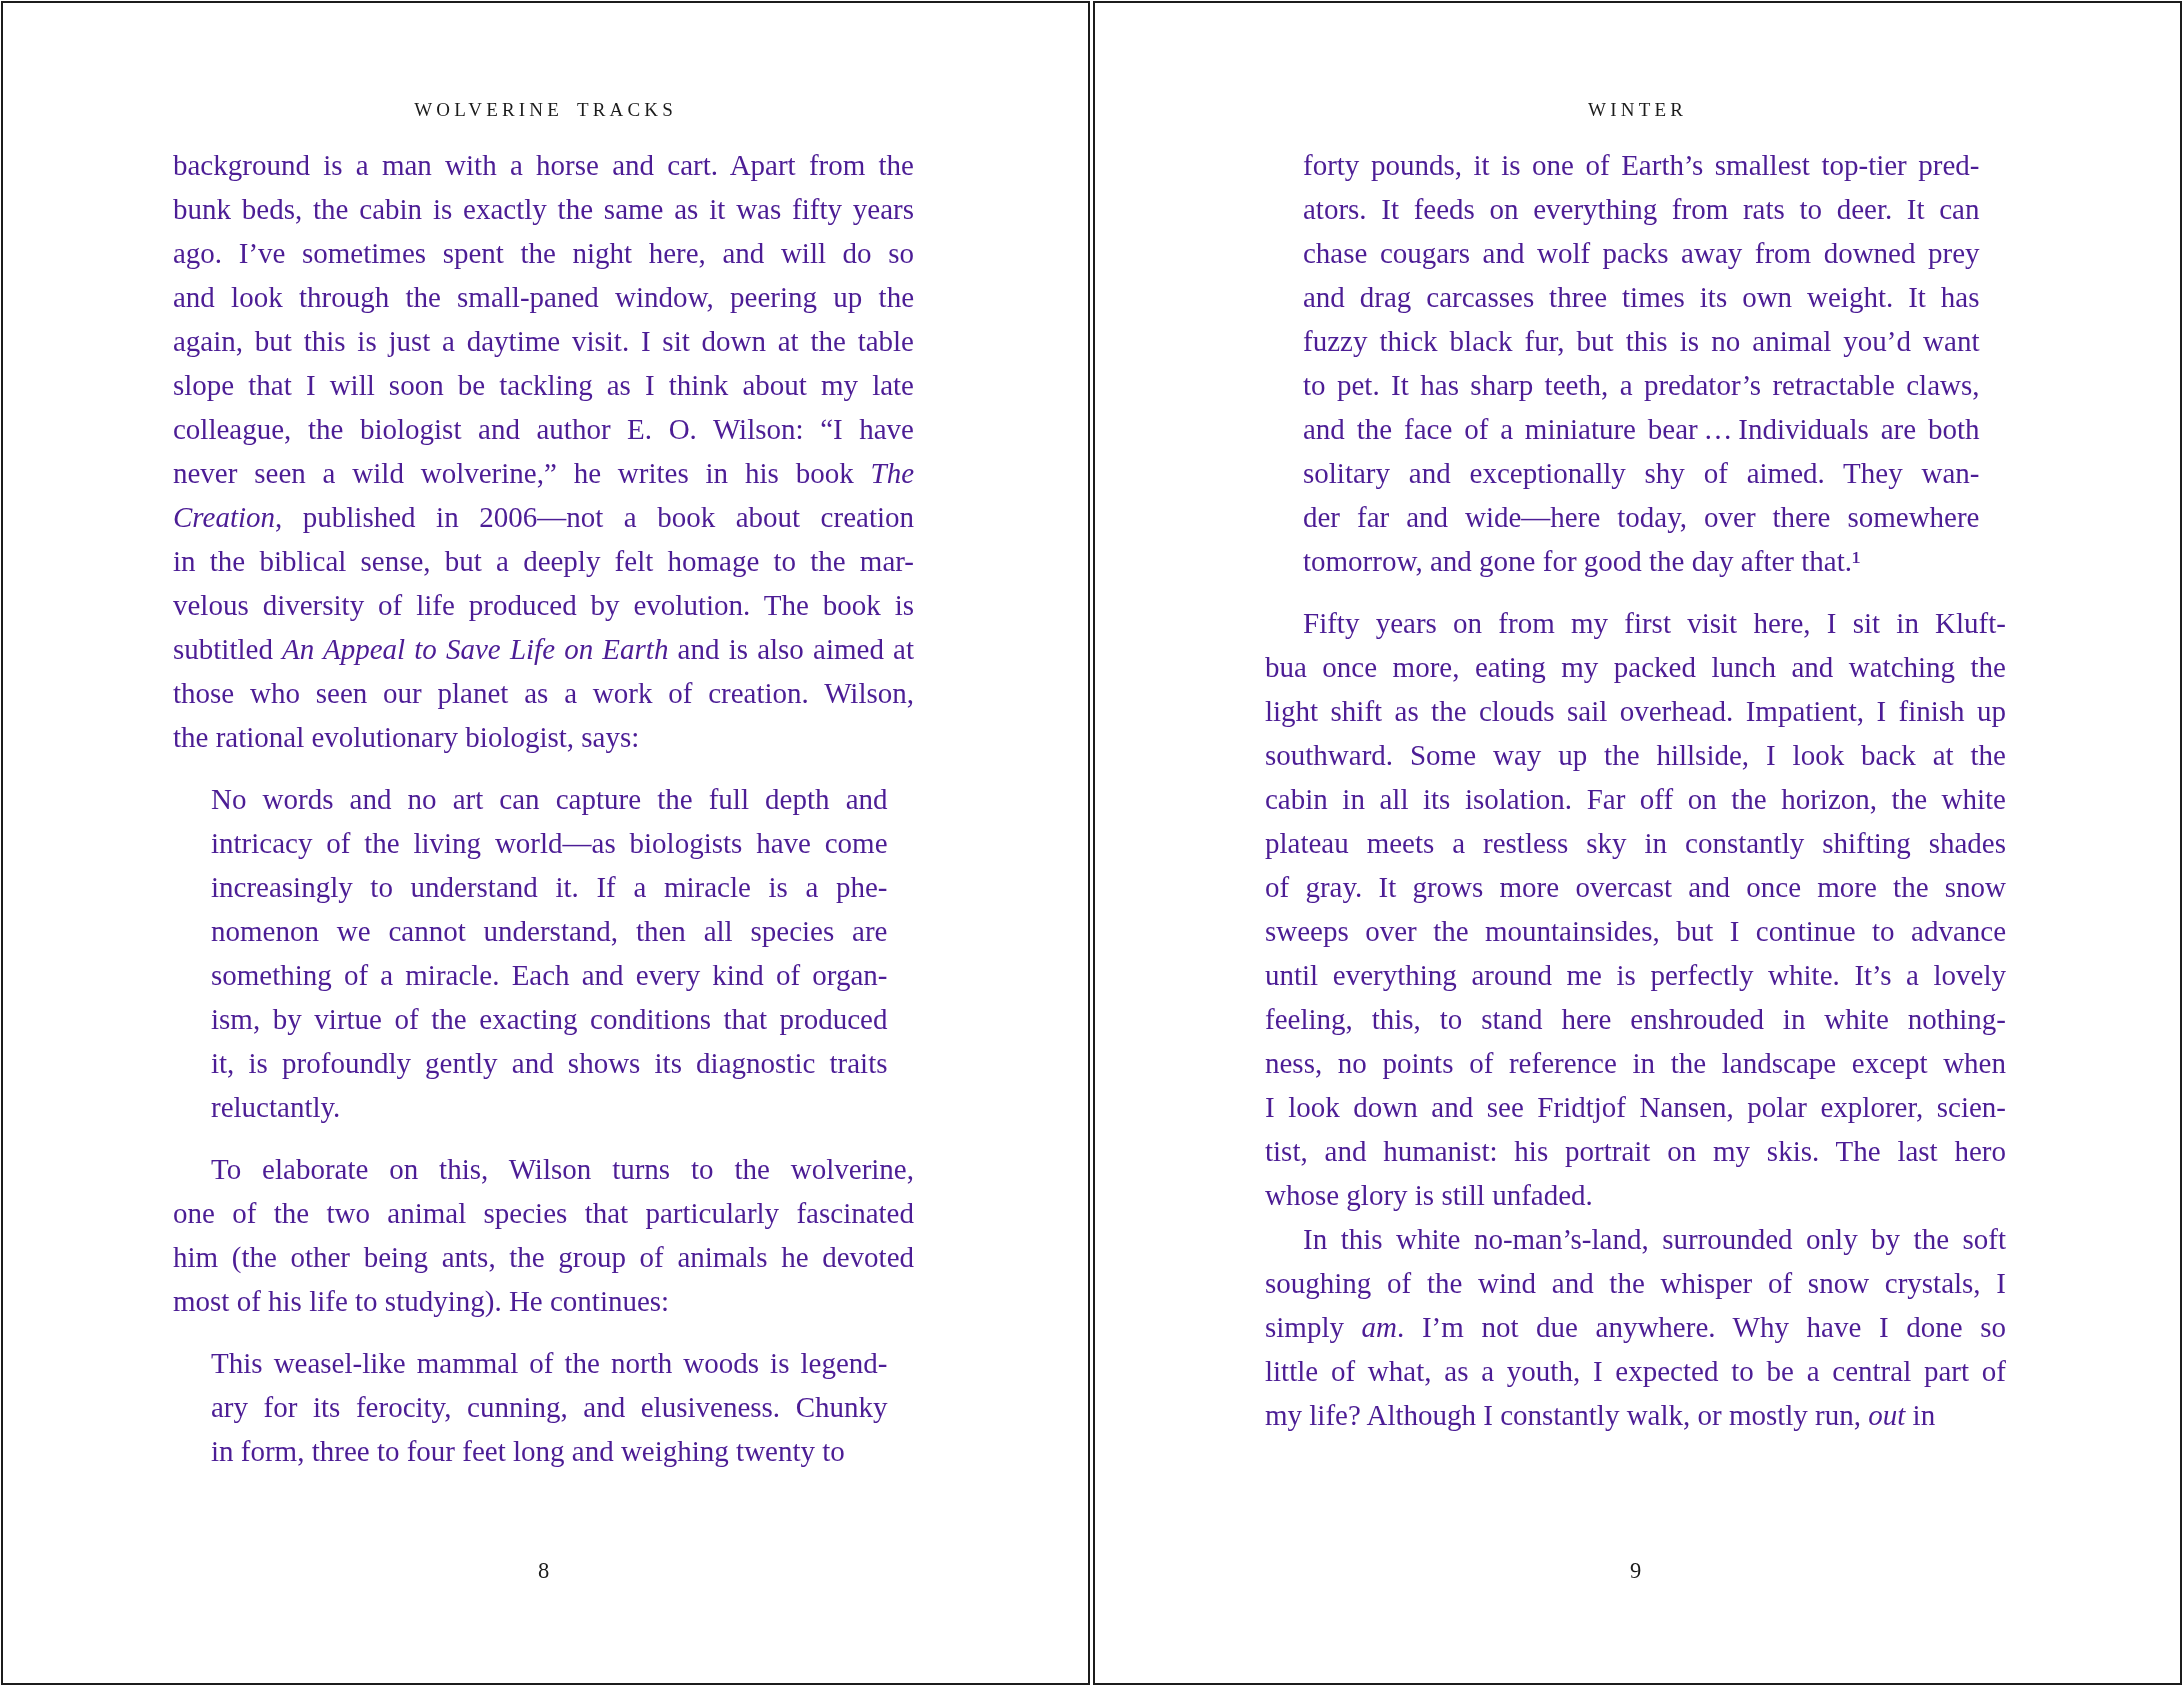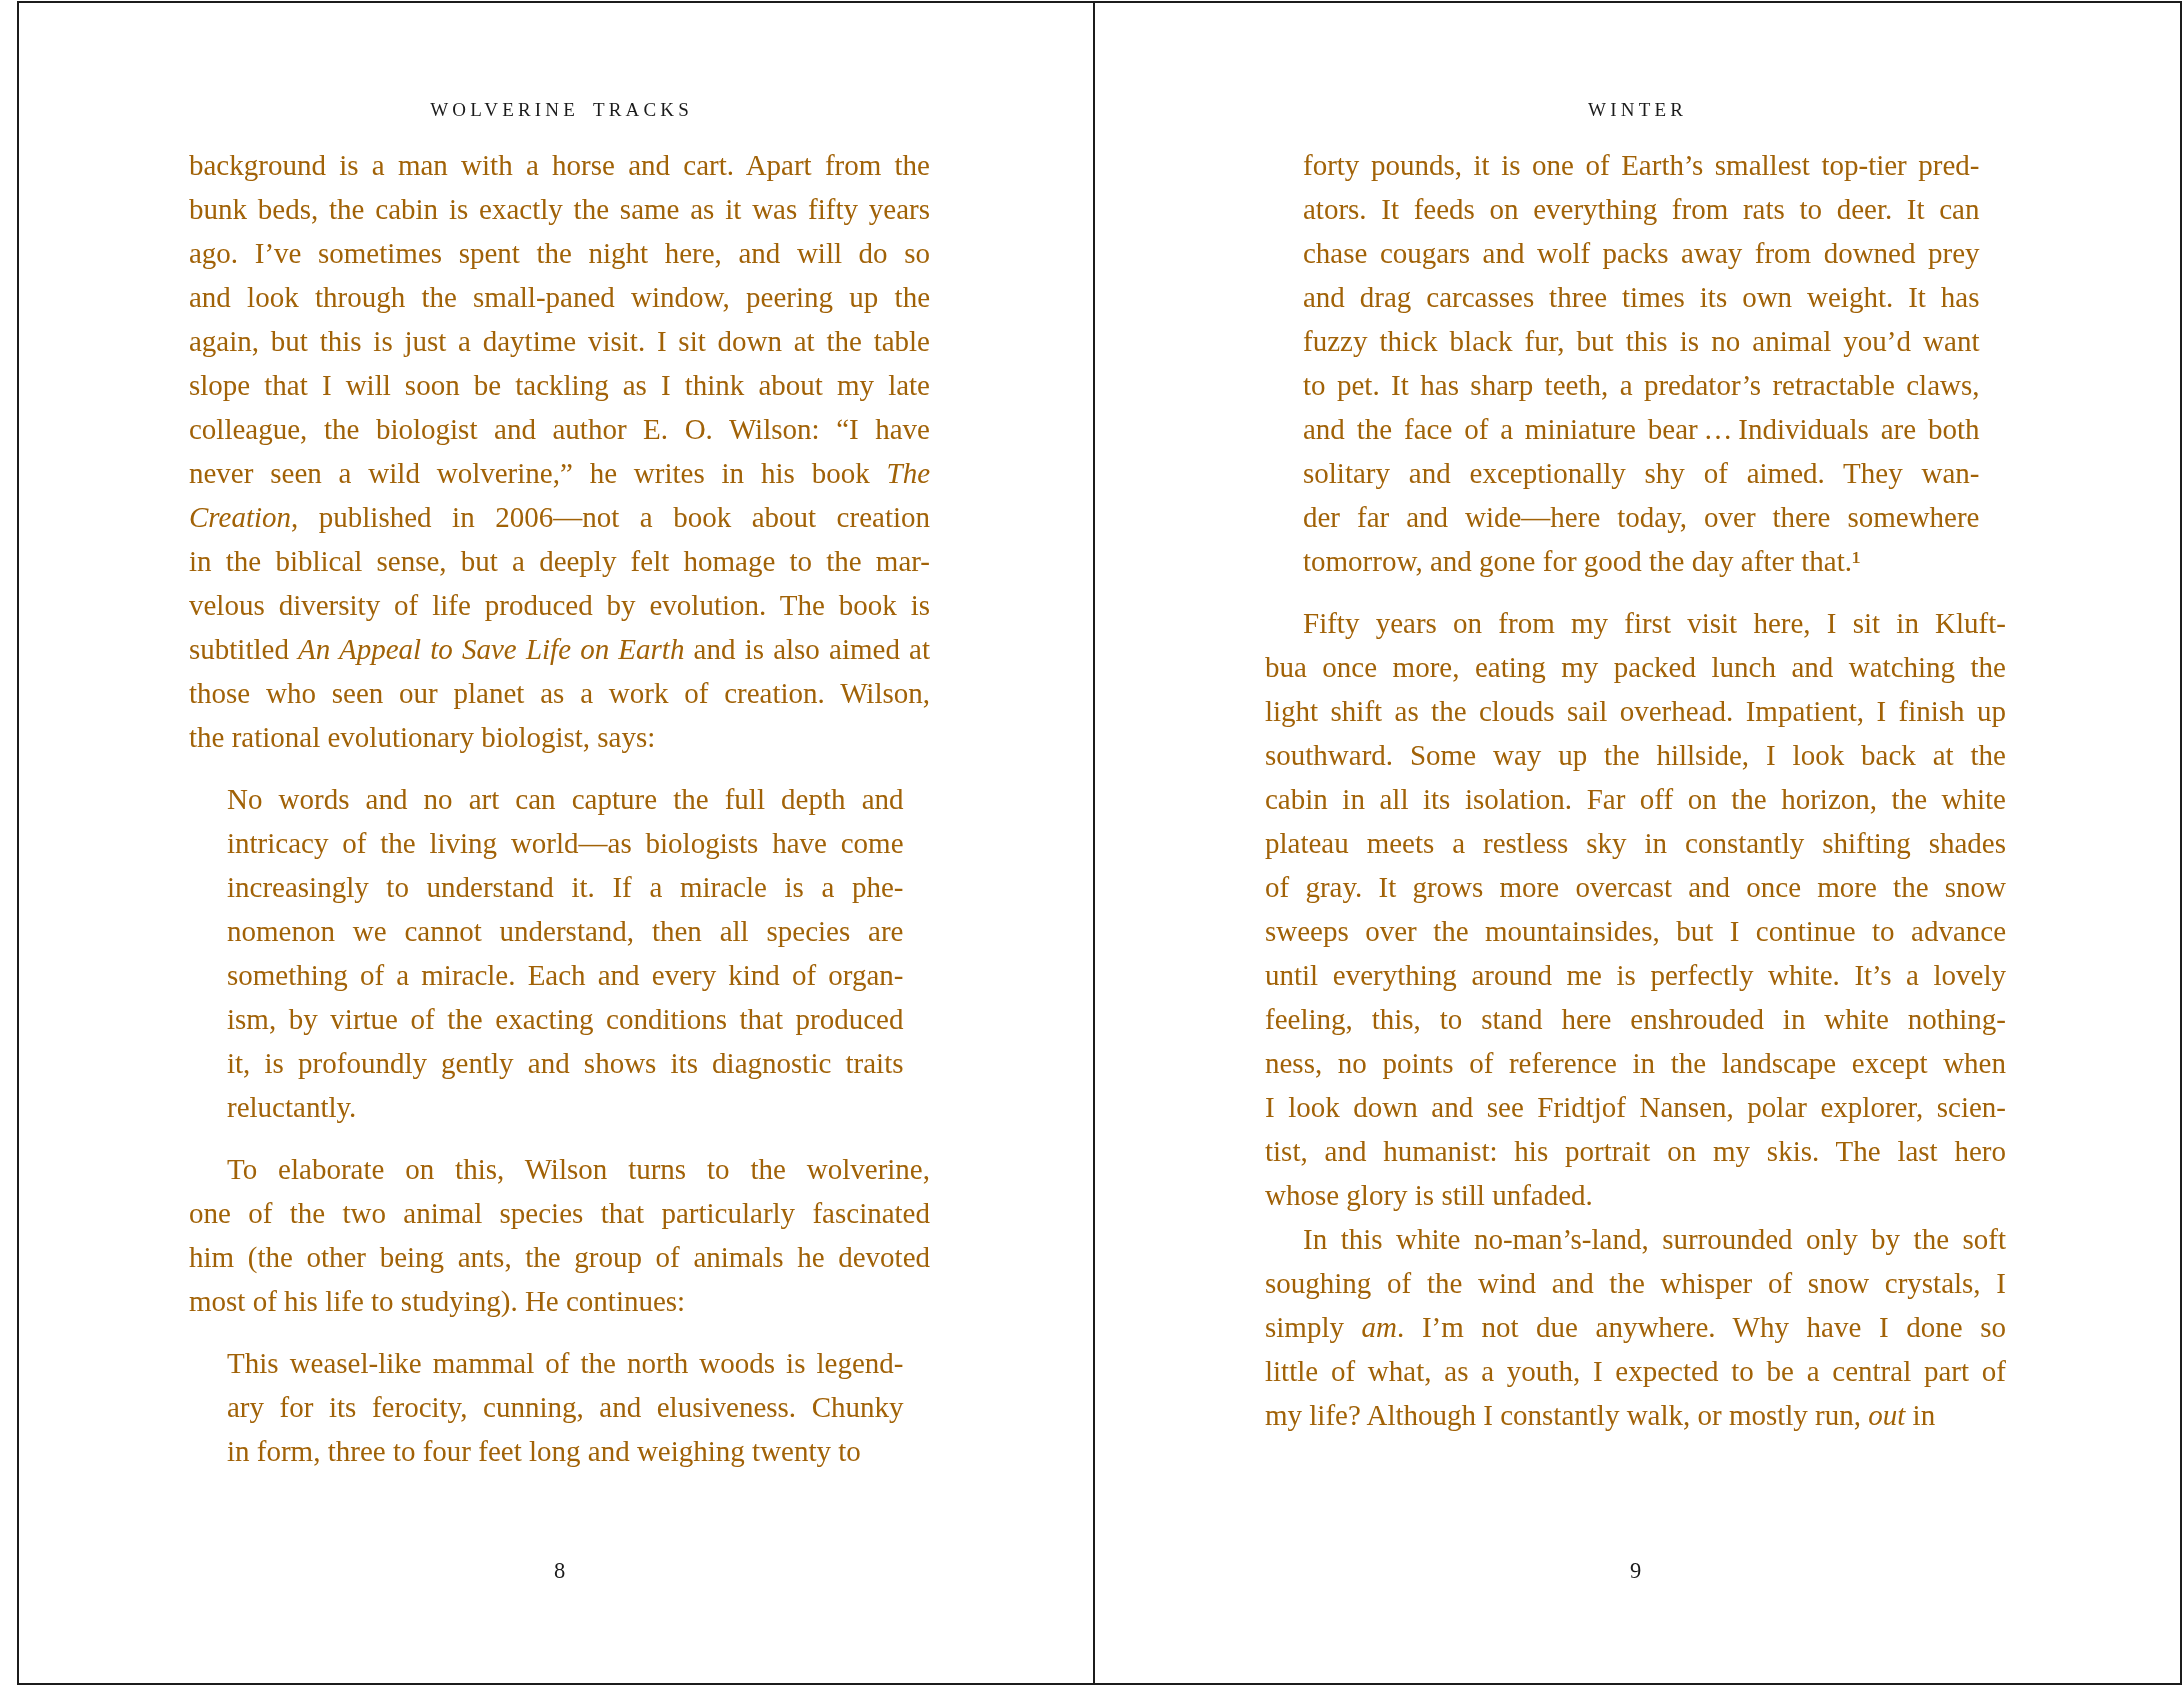--- a/index.html
+++ b/index.html
@@ -16,21 +16,21 @@
   }
   .page {
     position: absolute;
     top: 1.3px;
     width: 1089px;
     height: 1684px;
     border: 2.6px solid #1c1c1c;
     box-sizing: border-box;
     background: #ffffff;
   }
-  #left-page  { left: 17px; }
+  #left-page  { left: 1px; }
   #right-page { left: 1093px; }
 
   .running-head {
     position: absolute;
     top: 96px;
     left: 170px;
     width: 741px;
     text-align: center;
     font-size: 19px;
     letter-spacing: 0.22em;
@@ -39,21 +39,21 @@
     white-space: nowrap;
     color: #1b1b1b;
   }
   .page-body {
     position: absolute;
     top: 140px;
     left: 170px;
     width: 741px;
     font-size: 29px;
     line-height: 44px;
-    color: #a16207;
+    color: #4c1d95;
   }
   .block { margin: 0; }
   .block.gap { margin-top: 18px; }
   .block.quote { padding-left: 38px; padding-right: 26.5px; }
 
   .line {
     text-align: justify;
     text-align-last: justify;
   }
   .line.last {

